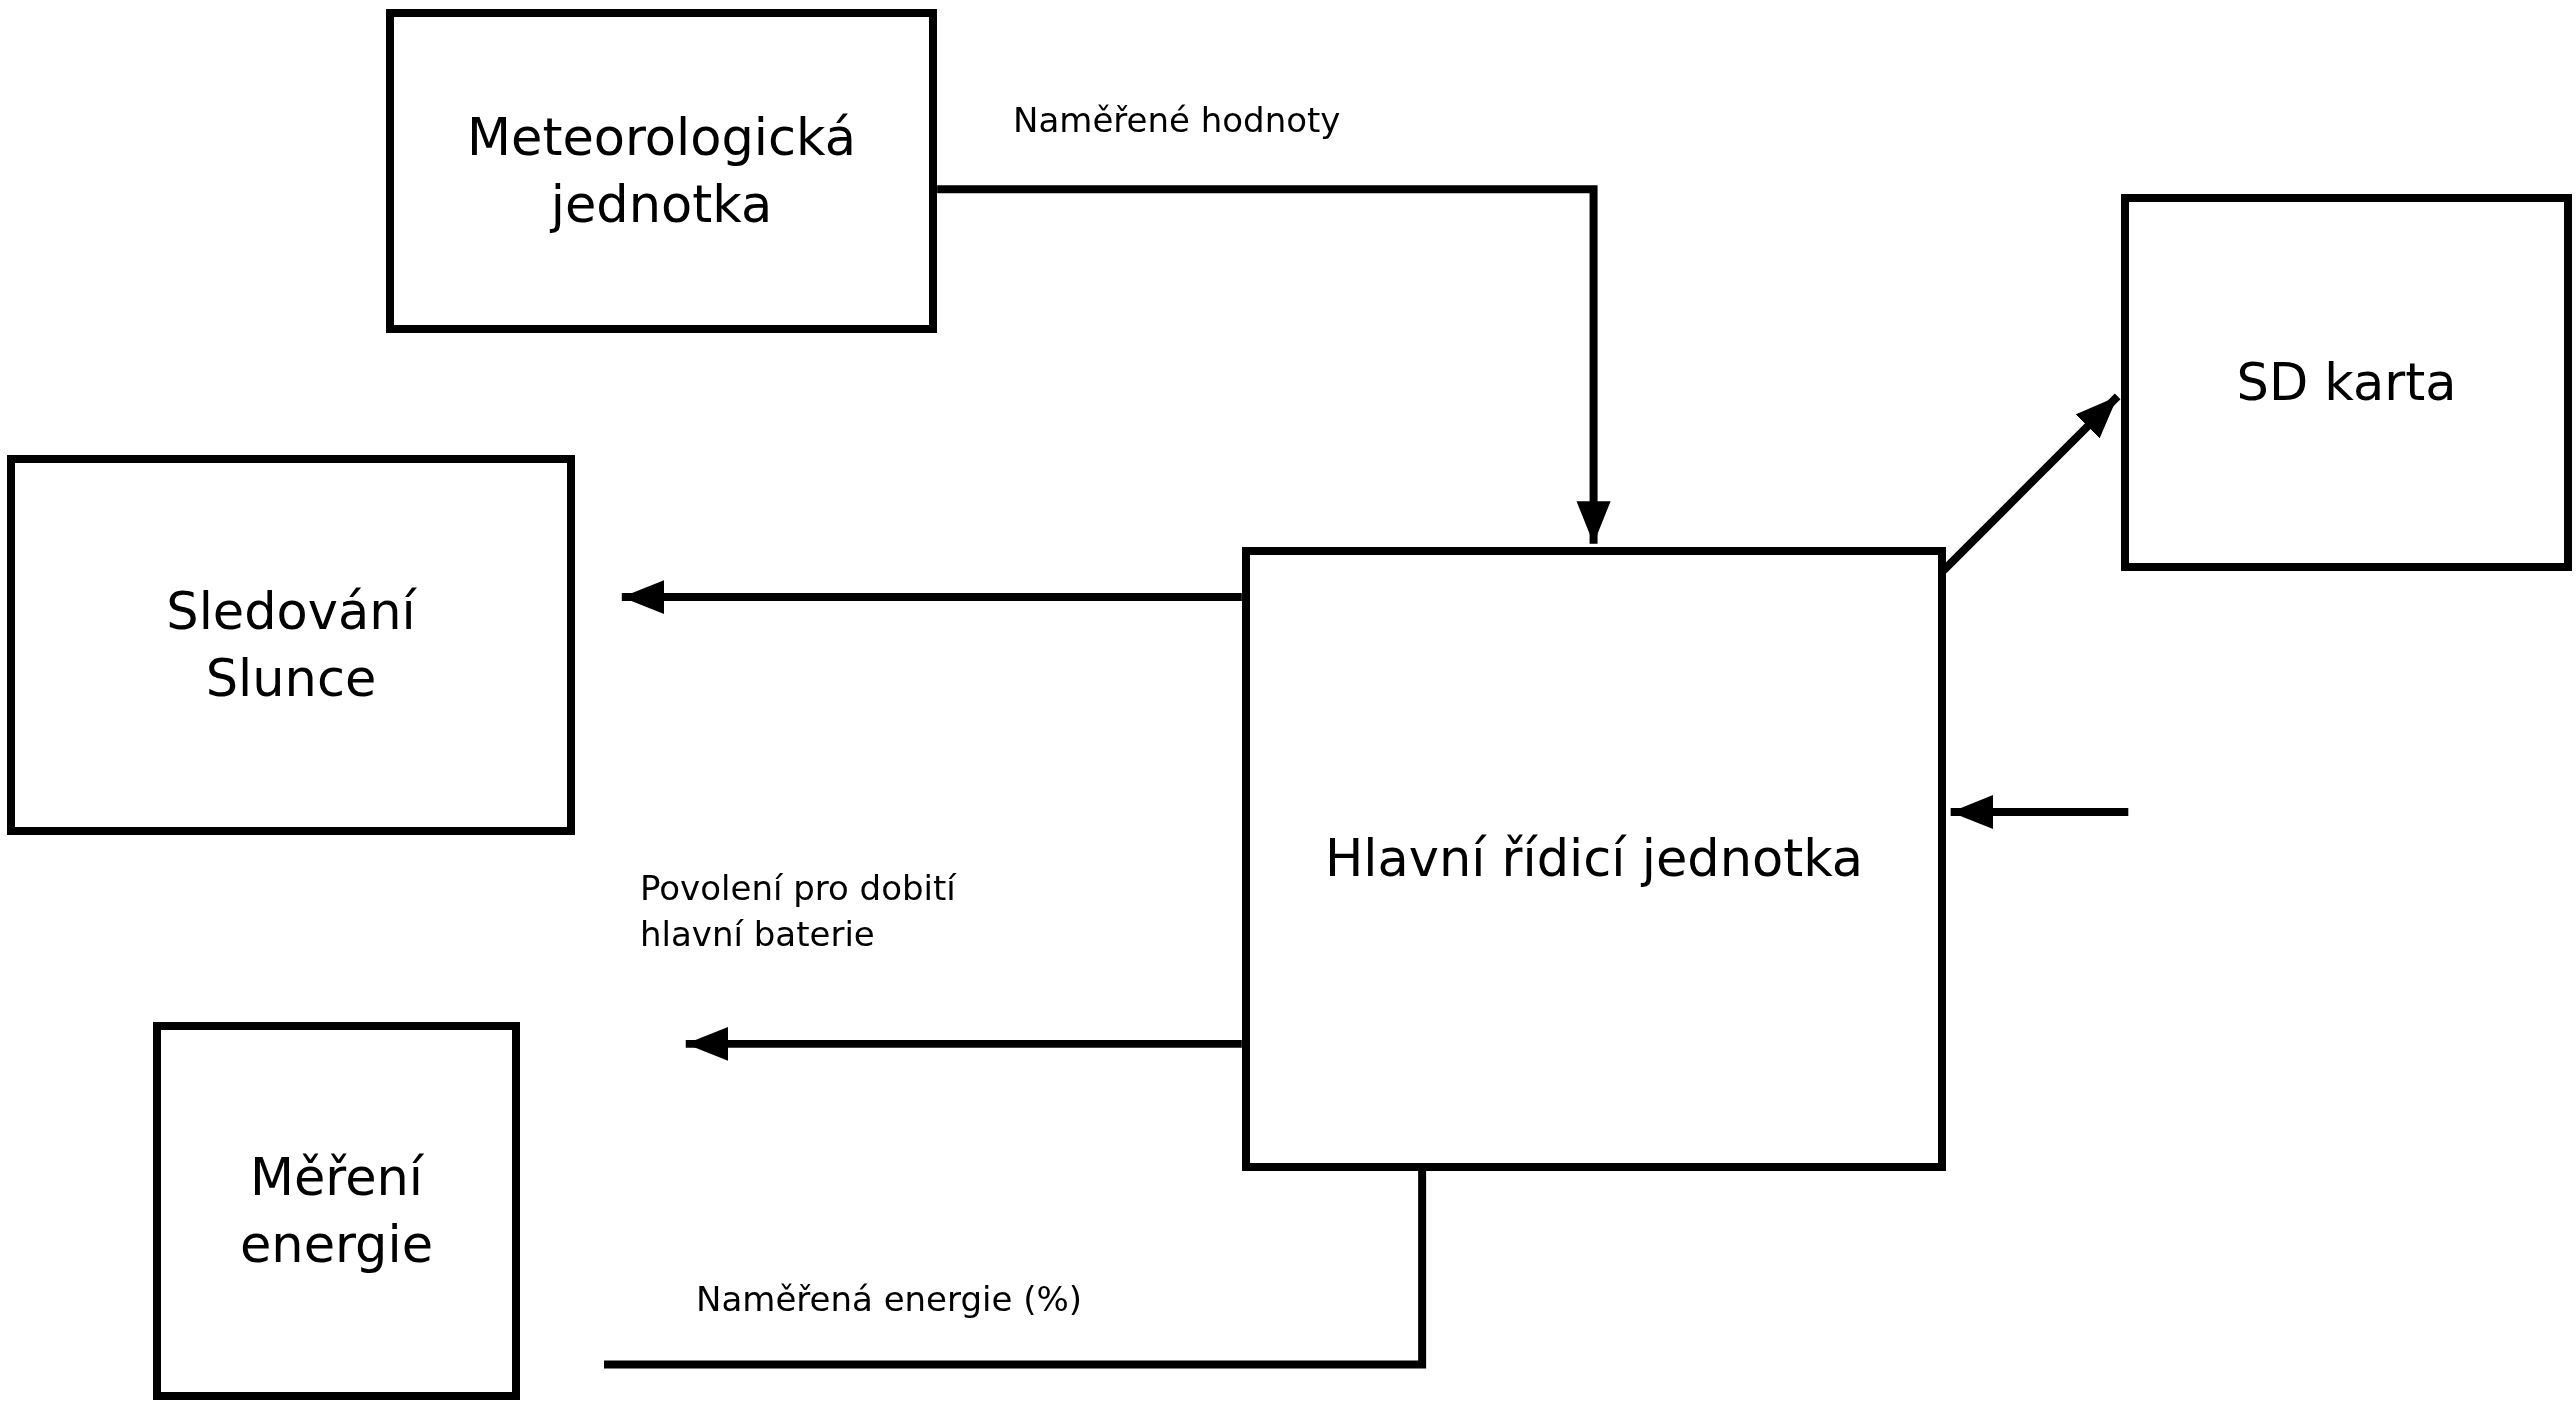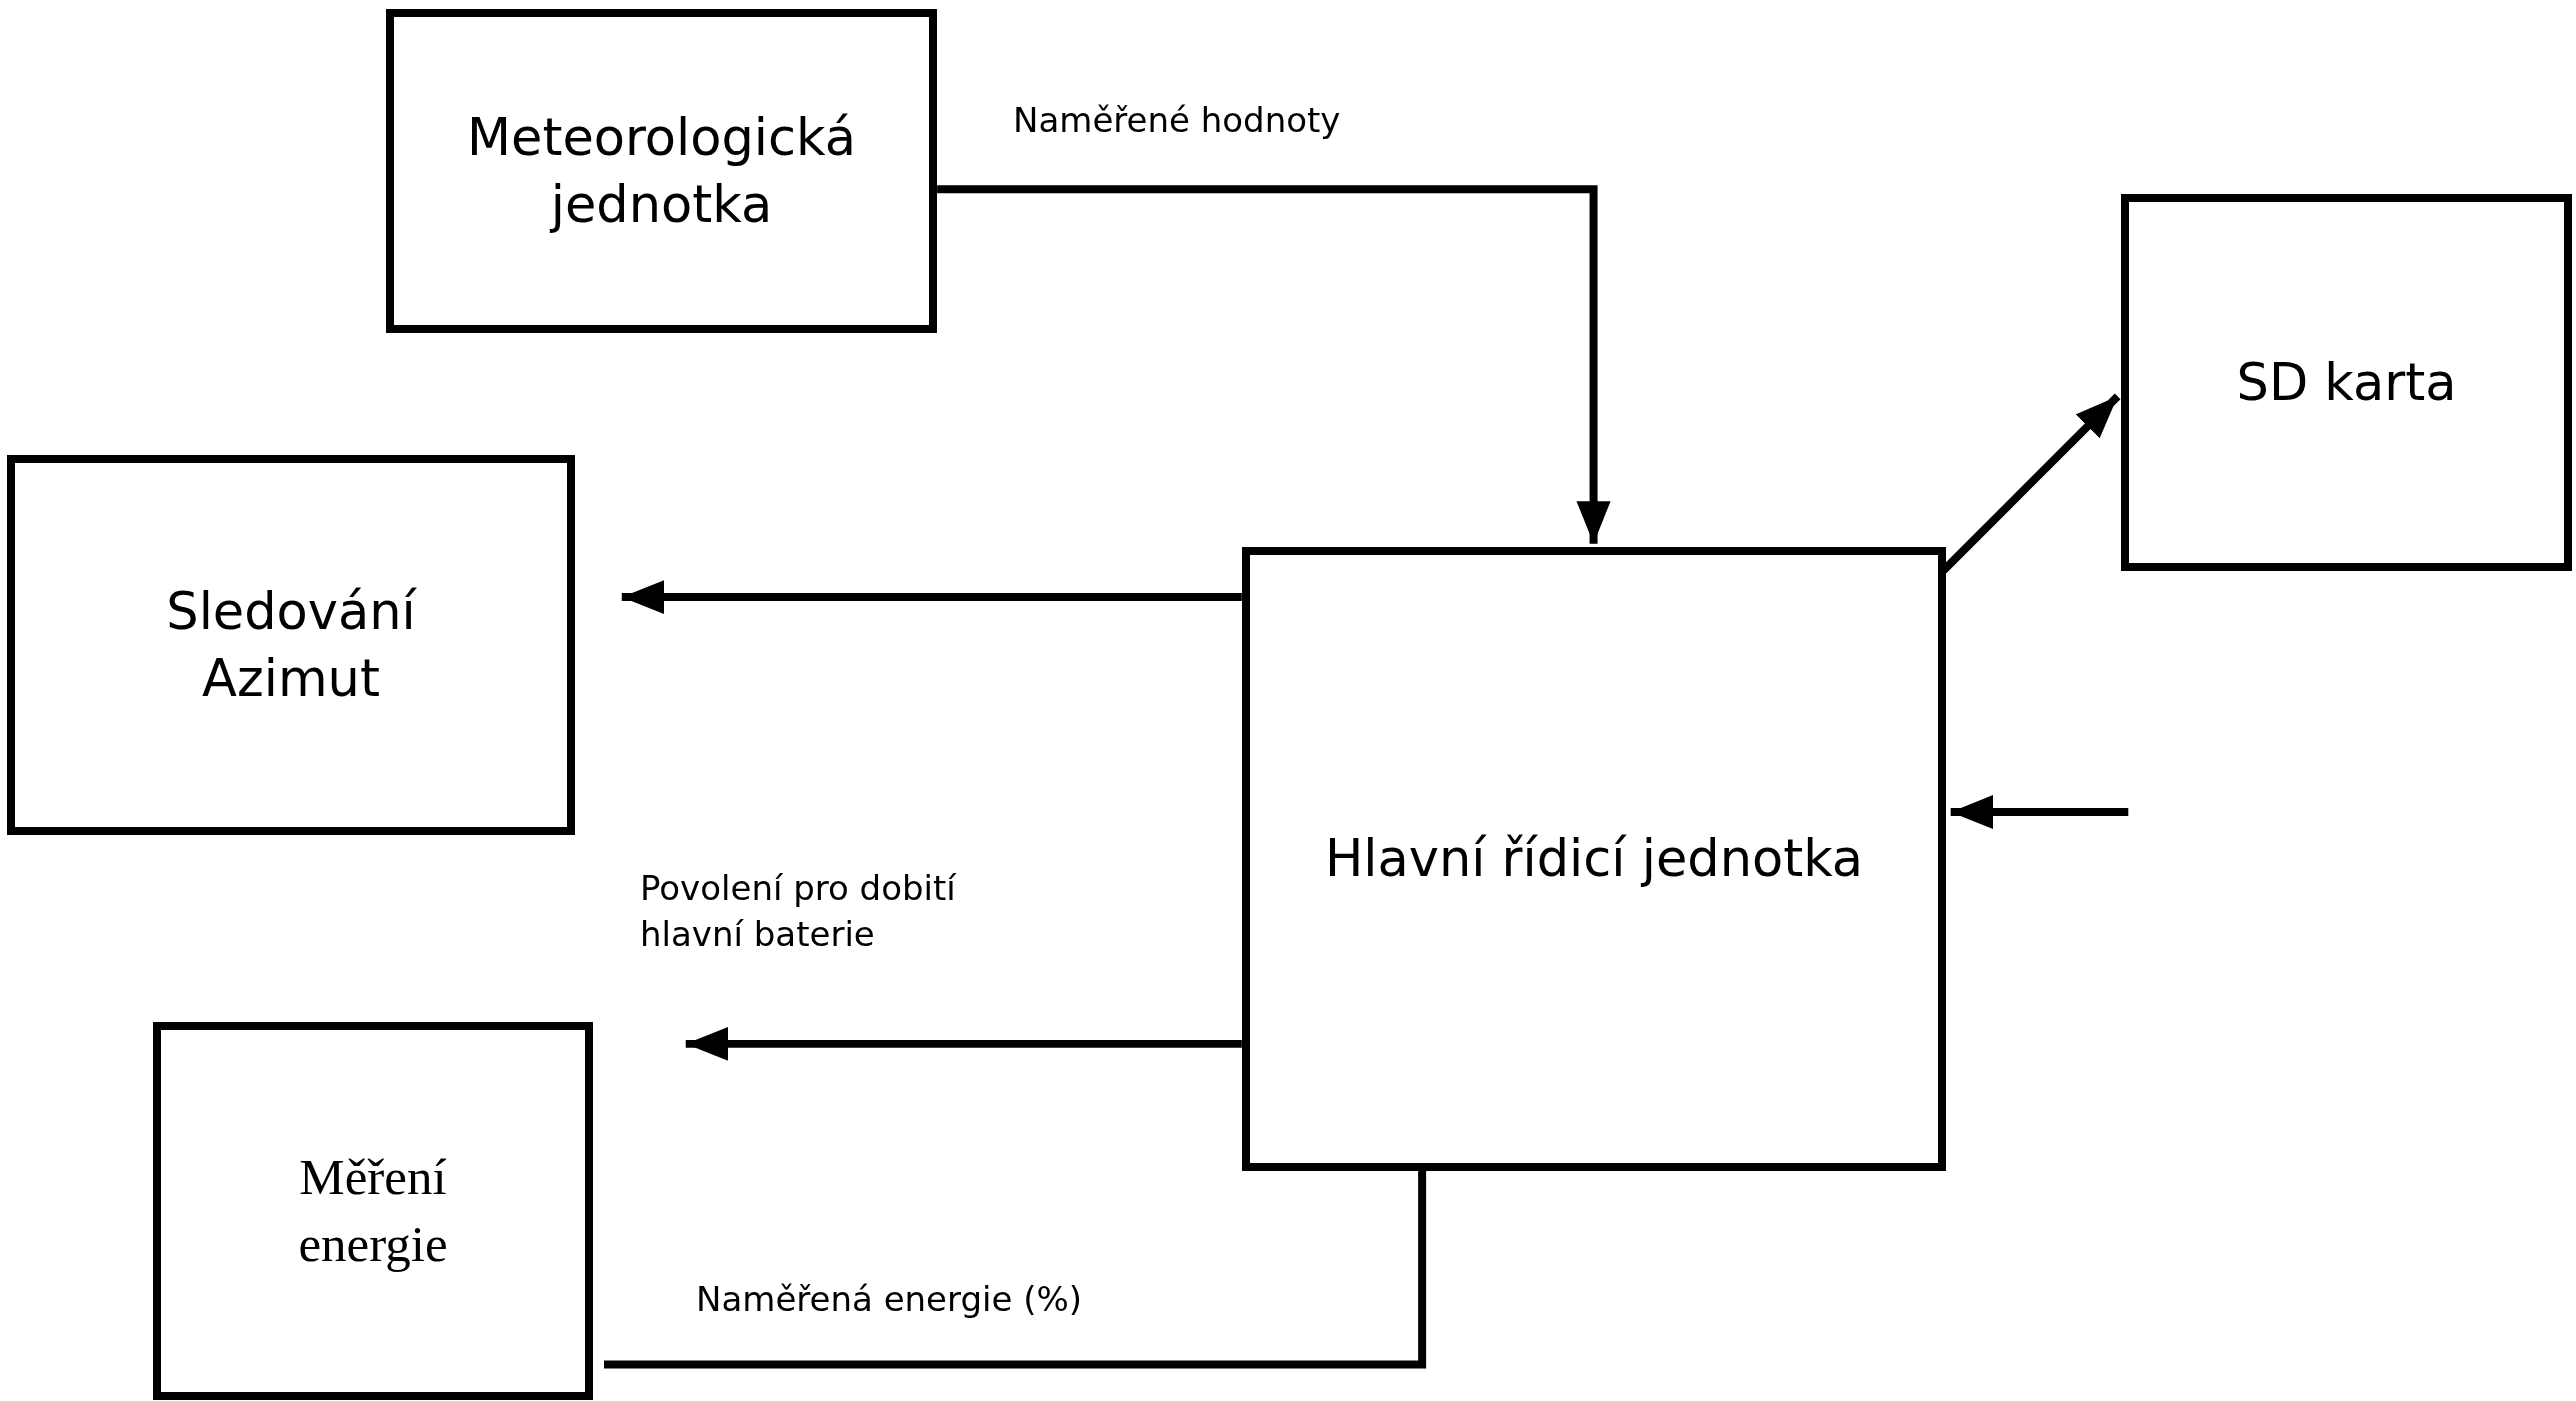--- a/index.html
+++ b/index.html
@@ -44,21 +44,21 @@
     display:flex;
     align-items:center;
     justify-content:center;
     text-align:center;
     font-size:51px;
     line-height:1.32;
     white-space:pre-line;
   }
   #node-meteo  { left:386px;  top:9px;   width:551px; height:324px; }
   #node-sun    { left:7px;    top:455px;  width:568px; height:380px; }
-  #node-energy { left:153px;  top:1022px; width:440px; height:378px;font-family:Liberation Serif, serif; }
+  #node-energy { left:153px;  top:1022px; width:367px; height:378px; }
   #node-main   { left:1242px; top:547px;  width:704px; height:624px; }
   #node-sd     { left:2121px; top:194px;  width:451px; height:377px; }
   #node-gps    { left:2128px; top:625px;  width:444px; height:380px; }
 
   .edge-label{
     position:absolute;
     color:var(--text);
     font-size:34px;
     line-height:1.35;
     white-space:pre-line;
@@ -87,21 +87,21 @@
     <path class="arrow" d="M 2396 914 H 2196" marker-end="url(#arrowhead)"></path>
   </svg>
 
   <div class="node" id="node-meteo">
     <span>Meteorologická
 jednotka</span>
   </div>
 
   <div class="node" id="node-sun">
     <span>Sledování
-Azimut</span>
+Slunce</span>
   </div>
 
   <div class="node" id="node-energy">
     <span>Měření
 energie</span>
   </div>
 
   <div class="node" id="node-main">
     <span>Hlavní řídicí jednotka</span>
   </div>

